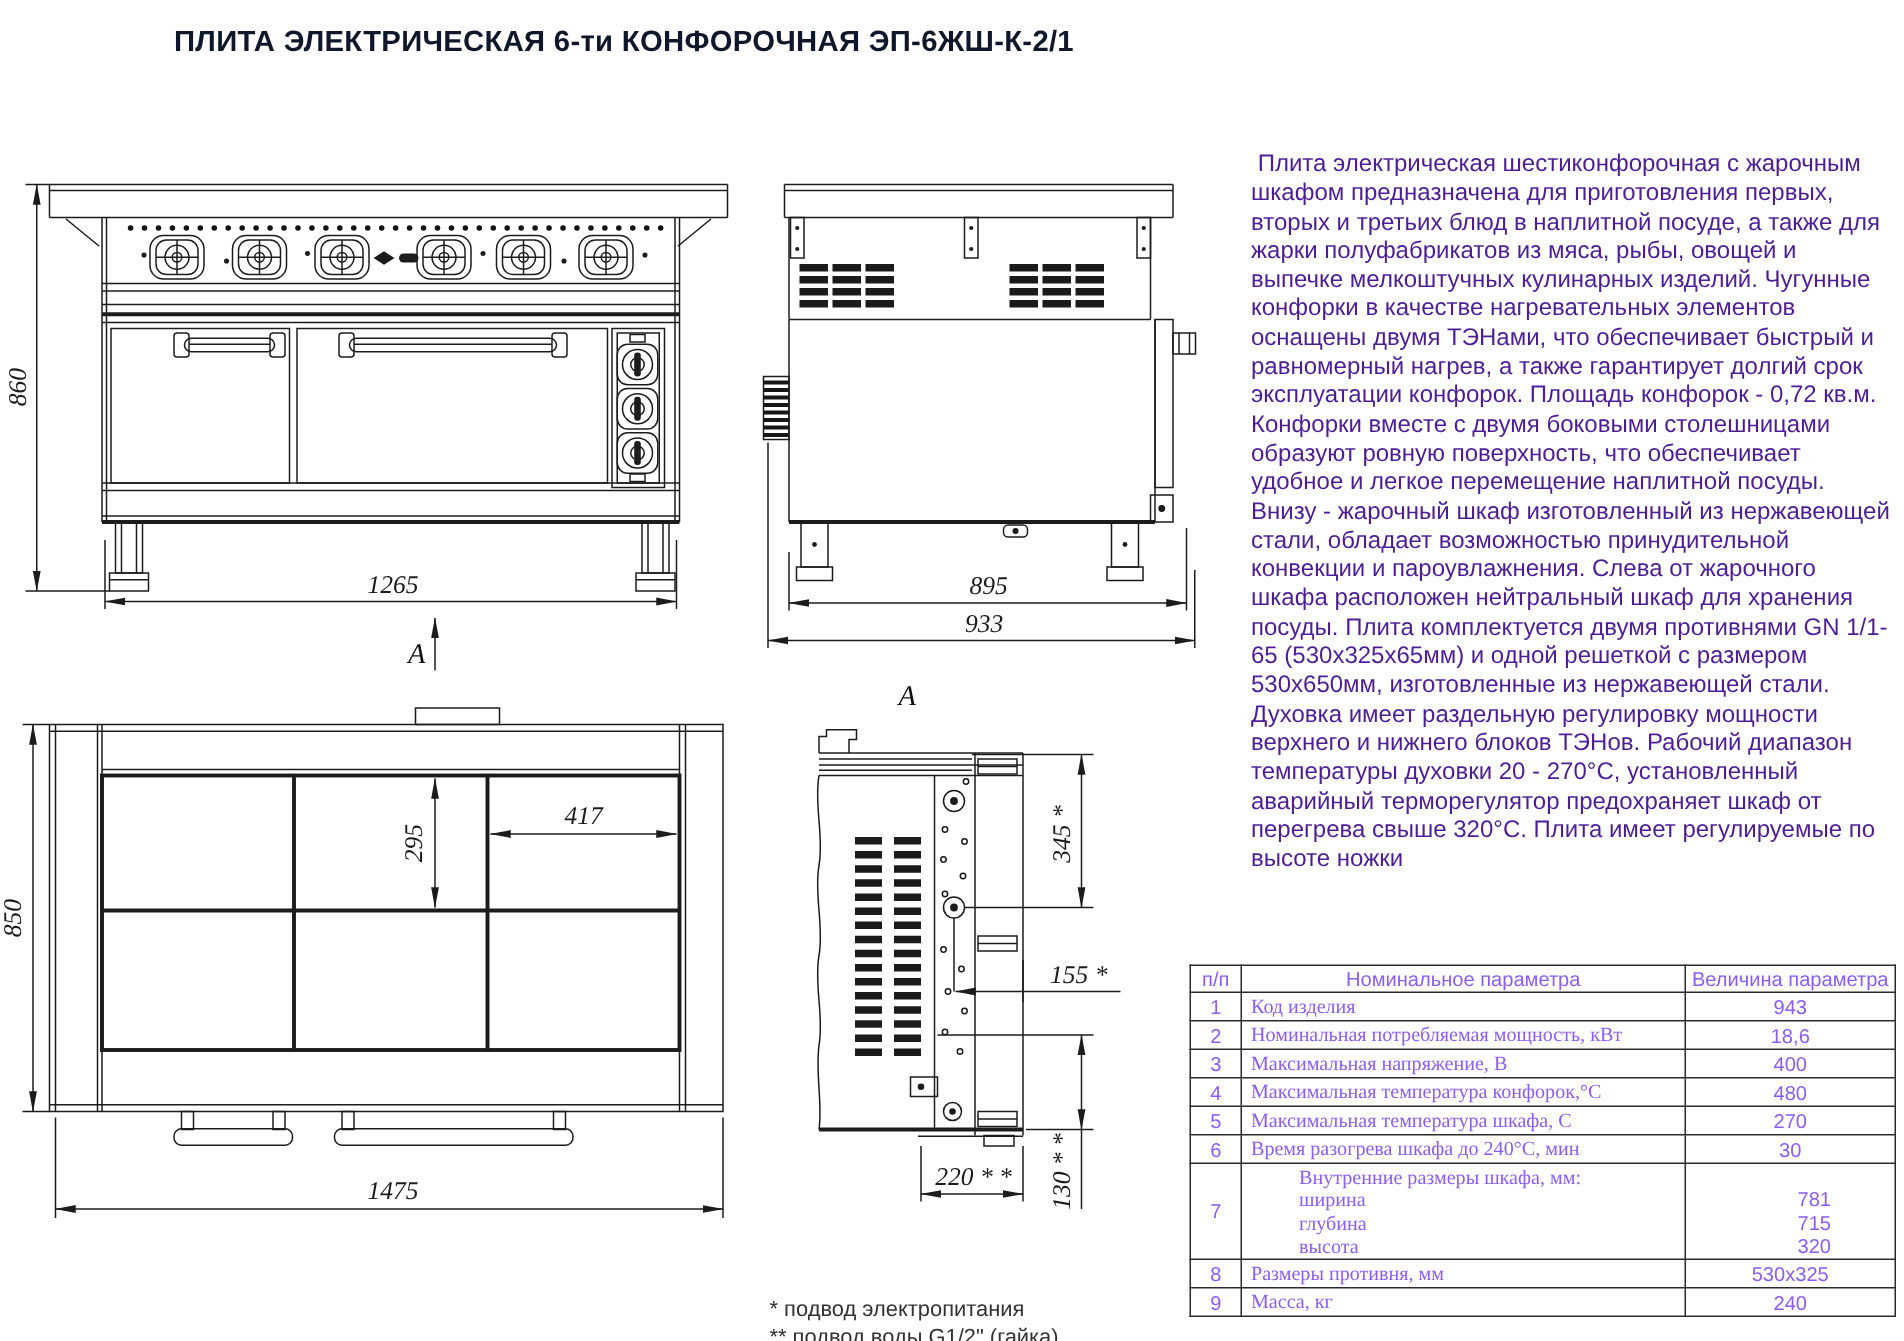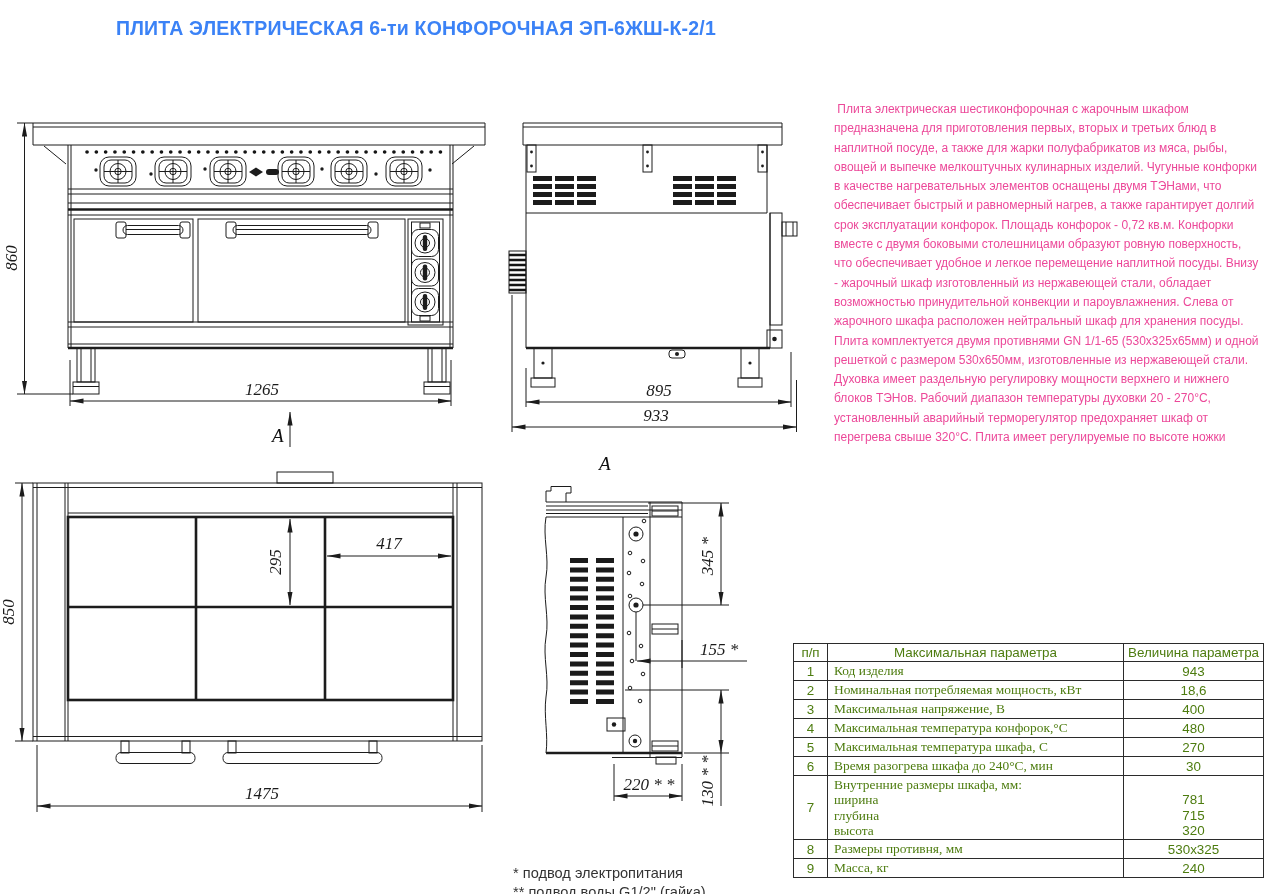--- a/index.html
+++ b/index.html
@@ -1,38 +1,38 @@
 <!DOCTYPE html>
 <html><head>
 <meta charset="utf-8">
 <style>
   html,body{margin:0;padding:0;background:#fff;}
   .page{position:relative;width:1269px;height:894px;background:#ffffff;
         font-family:"Liberation Sans",sans-serif;color:#111;overflow:hidden;}
   .title{position:absolute;left:116px;top:17px;font-size:19.5px;font-weight:bold;
-         letter-spacing:.2px;white-space:nowrap;color:#3b82f6;}
-  .desc{position:absolute;left:834px;top:100px;width:428px;font-size:12px;
-        line-height:19.3px;color:#ec4899;white-space:pre-wrap;}
+         letter-spacing:.2px;white-space:nowrap;color:#0f172a;}
+  .desc{position:absolute;left:834px;top:100px;width:428px;font-size:16px;
+        line-height:19.3px;color:#4c1d95;white-space:pre-wrap;}
   .drawing{position:absolute;left:0;top:0;}
   .ln{stroke:#1c1c1c;stroke-width:1;fill:none;}
   .thk{stroke-width:2.6;}
   .fil{fill:#1c1c1c;stroke:none;}
   .slat{stroke:#1b1b1b;stroke-width:5;fill:none;}
   .ribs{stroke:#161616;stroke-width:2.6;fill:none;}
   .dots{stroke:#141414;stroke-width:3.6;stroke-dasharray:0.1 9.2;stroke-linecap:round;fill:none;}
   .dim{font:italic 17px "Liberation Serif",serif;fill:#1b1b1b;}
   .viewlbl{font:italic 19px "Liberation Serif",serif;fill:#101010;}
   .spec{position:absolute;left:793px;top:643px;width:470px;border-collapse:collapse;
-        table-layout:fixed;font-size:13.4px;color:#4d7c0f;}
+        table-layout:fixed;font-size:13.4px;color:#8b5cf6;}
   .spec td{border:1px solid #2b2b2b;padding:1px 2px;vertical-align:middle;}
   .spec tr.hd{height:16px;}
   .spec tr.r{height:18px;}
   .spec .c{text-align:center;}
   .spec td.name{text-align:left;padding-left:6px;font-family:Liberation Serif, serif;}
-  .spec .ml div{line-height:15.3px;}
+  .spec .ml div{line-height:15.3px;margin-left:32px;}
   .fnotes{position:absolute;left:513px;top:864px;font-size:14.6px;line-height:18.5px;color:#333;}
 </style>
 </head>
 <body>
 
 <div class="page">
 
   <div class="title">ПЛИТА ЭЛЕКТРИЧЕСКАЯ 6-ти КОНФОРОЧНАЯ ЭП-6ЖШ-К-2/1</div>
 
   <svg class="drawing" width="830" height="894" viewBox="0 0 830 894" xmlns="http://www.w3.org/2000/svg">
@@ -331,21 +331,21 @@
 
   <table class="spec">
     <colgroup>
         <col style="width:34px">
         <col style="width:296px">
         <col style="width:140px">
       </colgroup>
     <tbody>
         <tr class="hd">
       <td class="c">п/п</td>
-      <td class="c">Максимальная параметра</td>
+      <td class="c">Номинальное параметра</td>
       <td class="c">Величина параметра</td>
     </tr>
     <tr class="r">
       <td class="c">1</td>
       <td class="name">Код изделия</td>
       <td class="c">943</td>
     </tr>
     <tr class="r">
       <td class="c">2</td>
       <td class="name">Номинальная потребляемая мощность, кВт</td>

